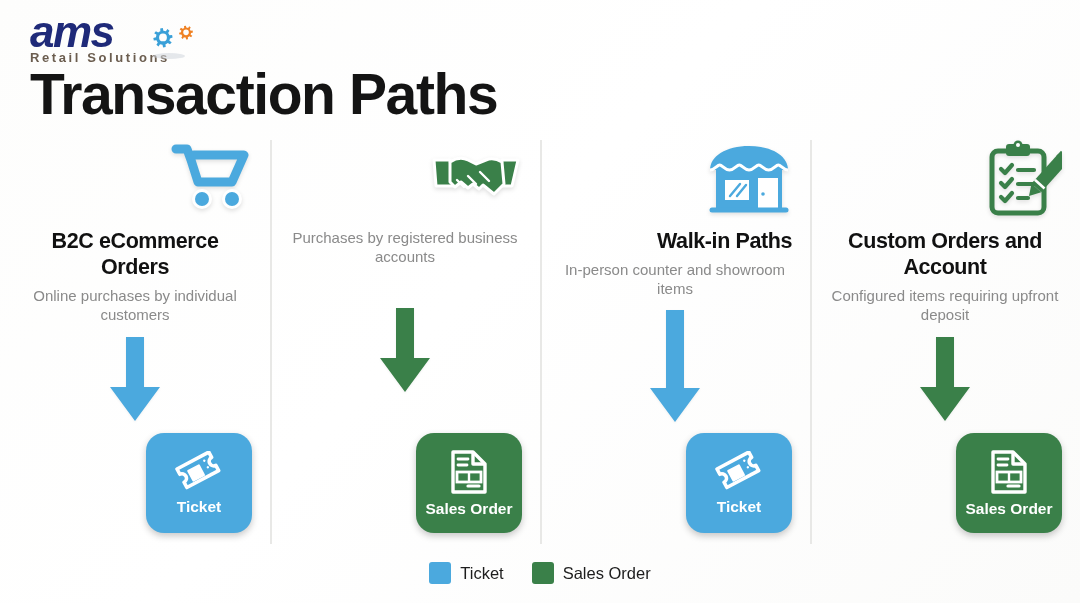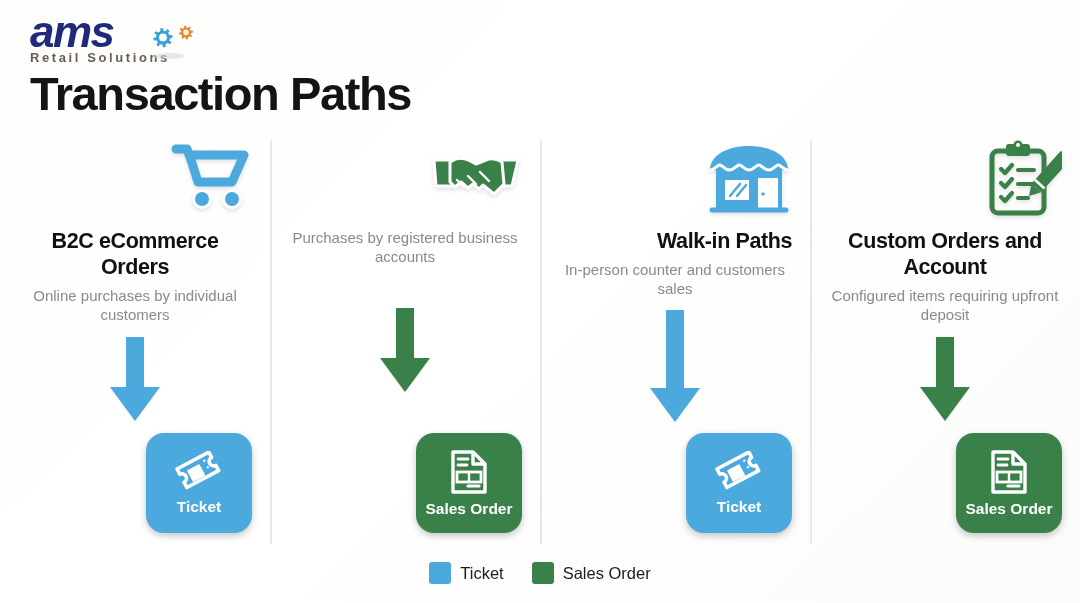--- a/index.html
+++ b/index.html
@@ -25,21 +25,21 @@
   }
   .logo-tag {
     font-size: 13px; color: #6b5d4f; letter-spacing: 2.6px;
     margin-top: -2px; font-weight: 600;
   }
   .logo-gears { position: absolute; left: 110px; top: 6px; }
 
   
   .title {
     position: absolute; left: 30px; top: 66px;
-    font-size: 47px; font-weight: 700; color: #141414;
+    font-size: 57px; font-weight: 700; color: #141414;
     letter-spacing: -1.4px; line-height: 56px;
   }
 
   
   .cols {
     position: absolute; left: 0; top: 134px;
     width: 1080px; height: 415px;
     display: flex;
   }
   .col {
@@ -198,21 +198,21 @@
           <path d="M4 30C4 16 20 6 43 6s39 10 39 24z" fill="#4ba9de"></path>
           <path d="M4 30c5 0 7-5 9.7-5s4.7 5 9.8 5 7-5 9.8-5 4.7 5 9.7 5 7-5 9.8-5 4.7 5 9.8 5 7-5 9.7-5 4.8 5 9.7 5" fill="none" stroke="#ffffff" stroke-width="3"></path>
           <rect x="19" y="40" width="24" height="20" fill="#ffffff"></rect>
           <path d="M24 56l10-12M31 56l9-11" stroke="#4ba9de" stroke-width="2.4" stroke-linecap="round"></path>
           <rect x="52" y="38" width="20" height="32" fill="#ffffff"></rect>
           <circle cx="57" cy="54" r="1.8" fill="#4ba9de"></circle>
           <path d="M6 70h74" stroke="#4ba9de" stroke-width="5" stroke-linecap="round"></path>
         </svg>
       </div>
       <div class="col-title">Walk-in Paths</div>
-      <div class="col-desc">In-person counter and customers sales</div>
+      <div class="col-desc">In-person counter and showroom items</div>
       <div class="arrow-slot">
         <svg class="arrow" width="62" height="112" viewBox="0 0 62 112">
           <path d="M22 0h18v78h16L31 112 6 78h16z" fill="#4ba9de"></path>
         </svg>
       </div>
       <div class="card" style="background:#4ba9de">
         <svg width="50" height="42" viewBox="0 0 50 42">
           <g transform="rotate(-28 25 21)">
             <path d="M7 8h36v6a4.5 4.5 0 0 0 0 9v6H7v-6a4.5 4.5 0 0 0 0-9z" fill="none" stroke="#ffffff" stroke-width="3.6" stroke-linejoin="round"></path>
             <rect x="15" y="14" width="14" height="13" fill="#ffffff" rx="1"></rect>

